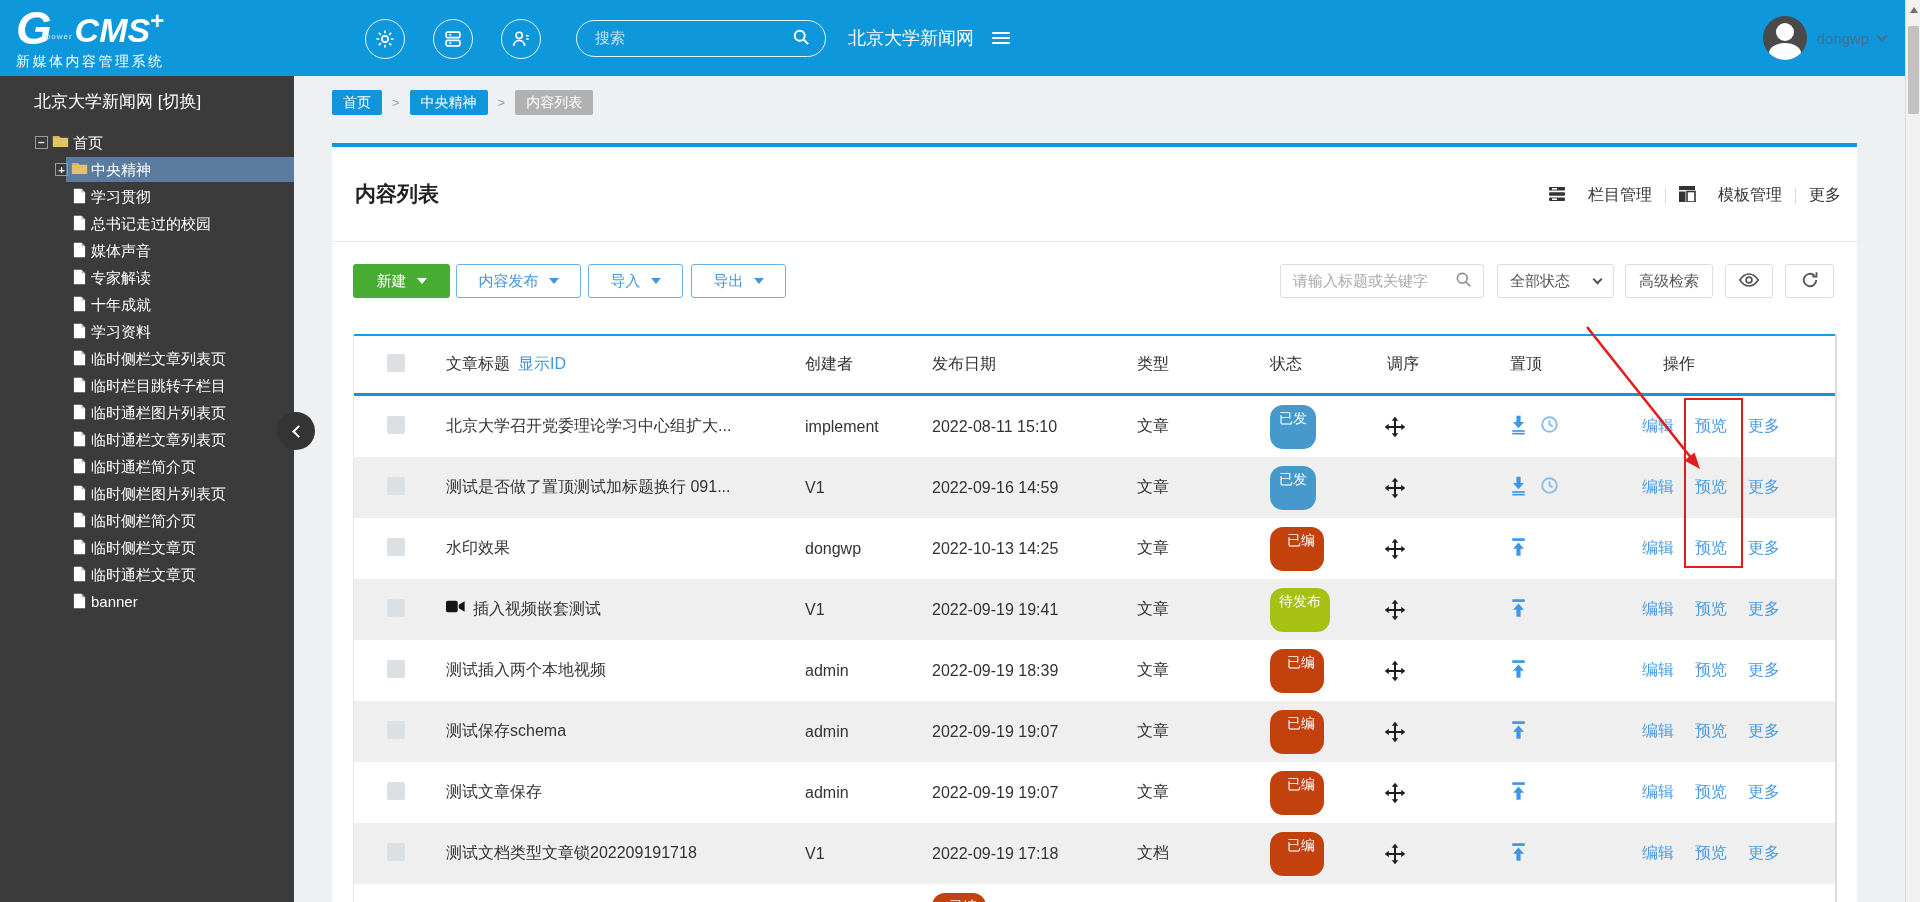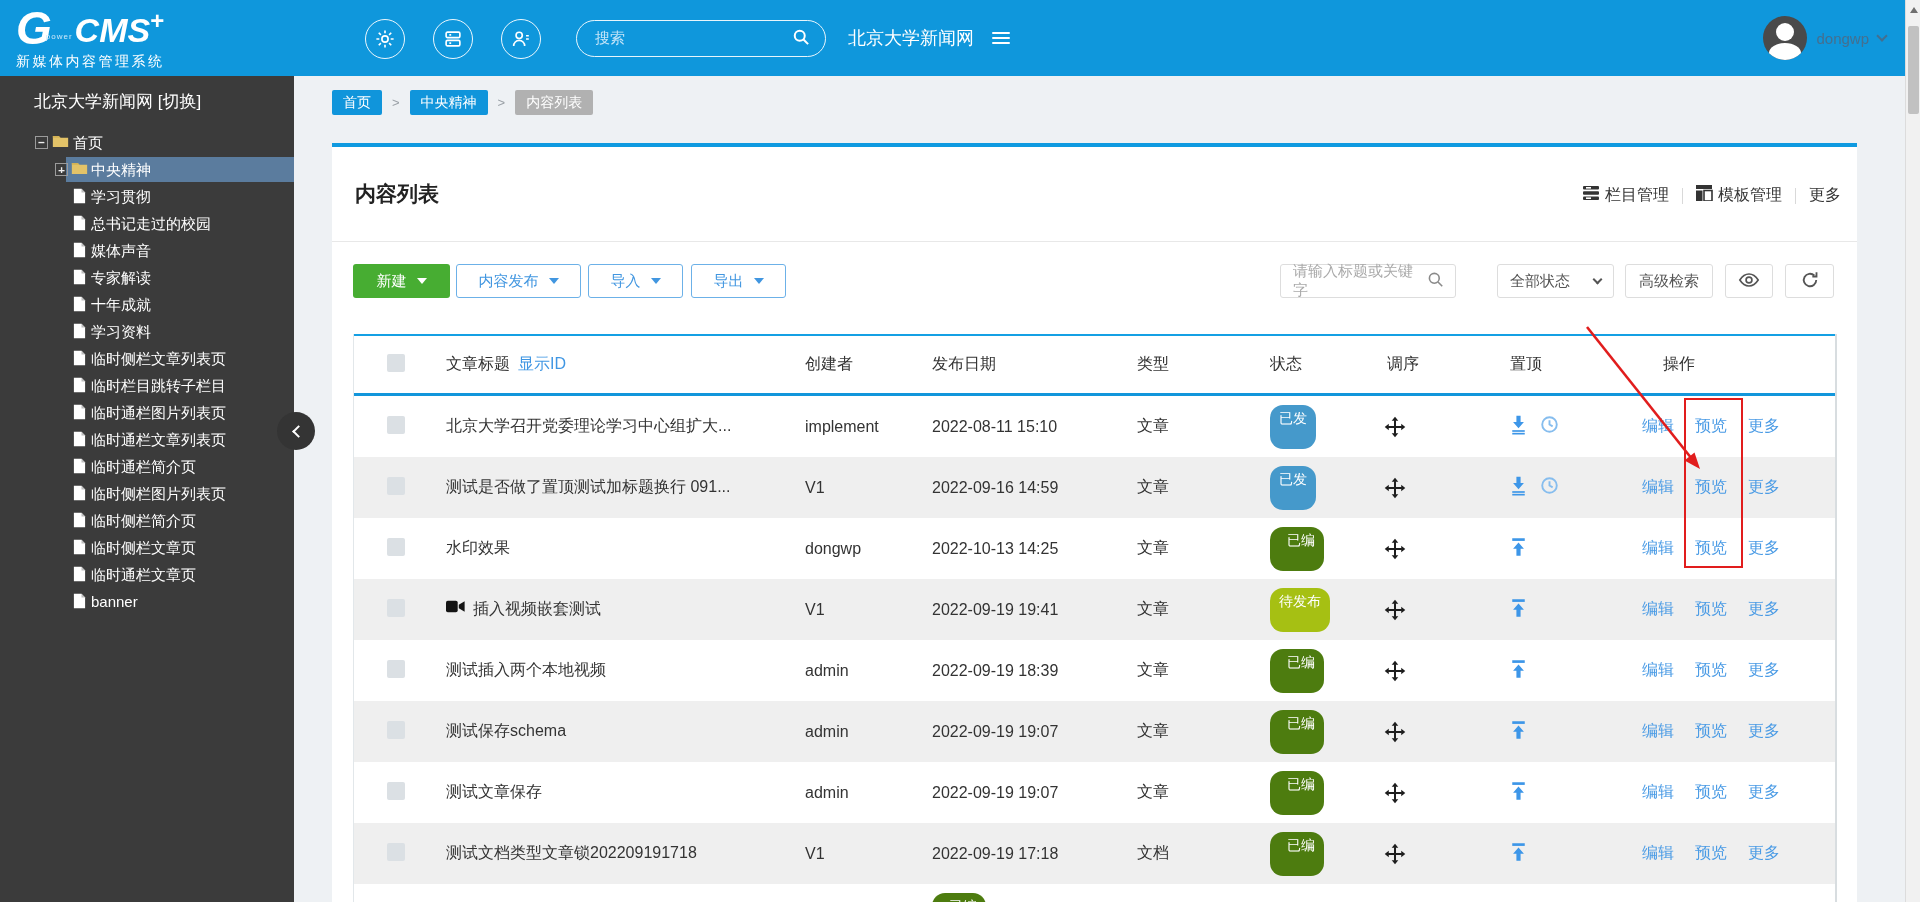--- a/index.html
+++ b/index.html
@@ -48,36 +48,36 @@
   .content-bg { position:absolute; left:294px; top:76px; width:1611px; height:826px; background:#eef1f4; }
   .breadcrumb { position:absolute; left:332px; top:90px; display:flex; align-items:center; gap:10px; z-index:3; }
   .crumb { height:25px; line-height:25px; padding:0 11px; border-radius:2px; color:#fff; font-size:14px; cursor:pointer; }
   .crumb.blue { background:#1095db; }
   .crumb.gray { background:#b1b1b1; }
   .crumb-sep { color:#9aa0a6; font-size:13px; }
 
   .card { position:absolute; left:332px; top:143px; width:1525px; height:759px; background:#fff; border-top:4px solid #0f9ae0; overflow:hidden; z-index:2; }
   .page-title { position:absolute; left:23px; top:33px; font-size:21px; font-weight:bold; color:#222; }
   .card-actions { position:absolute; right:16px; top:38px; display:flex; align-items:center; gap:13px; font-size:16px; color:#333; }
-  .card-actions .act { display:flex; align-items:flex-start; gap:5px; cursor:pointer; }
+  .card-actions .act { display:flex; align-items:center; gap:22px; cursor:pointer; }
   .vsep { width:1px; height:16px; background:#d9d9d9; }
   .card-div { position:absolute; left:0; top:94px; width:100%; height:1px; background:#e8e8e8; }
 
   
   .toolbar { position:absolute; left:0; top:117px; width:100%; height:36px; }
   .tb { position:absolute; height:34px; border-radius:3px; font-size:15px; display:flex; align-items:center; justify-content:center; gap:10px; cursor:pointer; }
   .tb .caret { width:0; height:0; border-left:5px solid transparent; border-right:5px solid transparent; border-top:6px solid #fff; }
   .tb.green { background:#47ad32; color:#fff; }
   .tb.blue-o { background:#fff; border:1px solid #6cb1e8; color:#4196e0; }
   .tb.blue-o .caret { border-top-color:#4196e0; }
   .tb-new { left:21px; width:97px; }
   .tb-pub { left:124px; width:125px; }
   .tb-imp { left:256px; width:95px; }
   .tb-exp { left:359px; width:95px; }
-  .tb-search { position:absolute; left:948px; width:176px; height:34px; border:1px solid #ddd; border-radius:3px; display:flex; align-items:center; }
+  .tb-search { position:absolute; left:948px; width:204px; height:34px; border:1px solid #ddd; border-radius:3px; display:flex; align-items:center; }
   .tb-search .ph { flex:1; margin-left:12px; font-size:15px; color:#a9a9a9; }
   .tb-search svg { margin-right:10px; }
   .tb.plain { background:#fff; border:1px solid #ddd; color:#555; }
   .tb-status { left:1165px; width:117px; justify-content:space-between; padding:0 12px; }
   .tb-status .dchev { width:7px; height:7px; border-right:2px solid #555; border-bottom:2px solid #555; transform:rotate(45deg); margin-top:-3px; }
   .tb-adv { left:1293px; width:88px; }
   .tb-eye { left:1393px; width:48px; }
   .tb-ref { left:1453px; width:49px; }
 
   
@@ -86,21 +86,21 @@
   .trow { display:grid; height:61px; align-items:center; font-size:16px; color:#333; }
   .thead, .trow { grid-template-columns:92px 359px 127px 205px 133px 112px 128px 132px 1fr; }
   .trow.alt { background:#efefef; }
   .cell { overflow:hidden; white-space:nowrap; }
   .checkbox { display:inline-block; width:18px; height:18px; background:#dbe0e4; border-radius:2px; margin-left:33px; cursor:pointer; }
   .c-title { display:flex; gap:8px; }
   .c-title .t { cursor:pointer; }
   .head-id { color:#3f96e3; cursor:pointer; }
   .badge { display:inline-block; height:44px; line-height:26px; padding:0 9px; border-radius:13px; color:#fff; font-size:14px; }
   .badge.published { background:#4599cb; }
-  .badge.edited { background:#4d7c0f;padding-left:17px; }
+  .badge.edited { background:#c2410c;padding-left:17px; }
   .badge.pending { background:#a6c013;text-align:center; }
   .c-sort svg { display:block; margin-left:2px; cursor:pointer; }
   .c-top { display:flex; align-items:center; gap:13px; }
   .c-act a { color:#4a9be5; margin-right:21px; cursor:pointer; text-decoration:none; }
   .h-act { padding-left:21px; }
   .h-sort { padding-left:5px; }
 
   
   .scrollbar { position:absolute; right:0; top:0; width:15px; height:902px; background:#f1f1f1; border-left:1px solid #dcdcdc; z-index:9; }
   .scroll-up { position:absolute; top:2px; left:0; width:15px; height:16px; display:flex; align-items:center; justify-content:center; cursor:pointer; }

